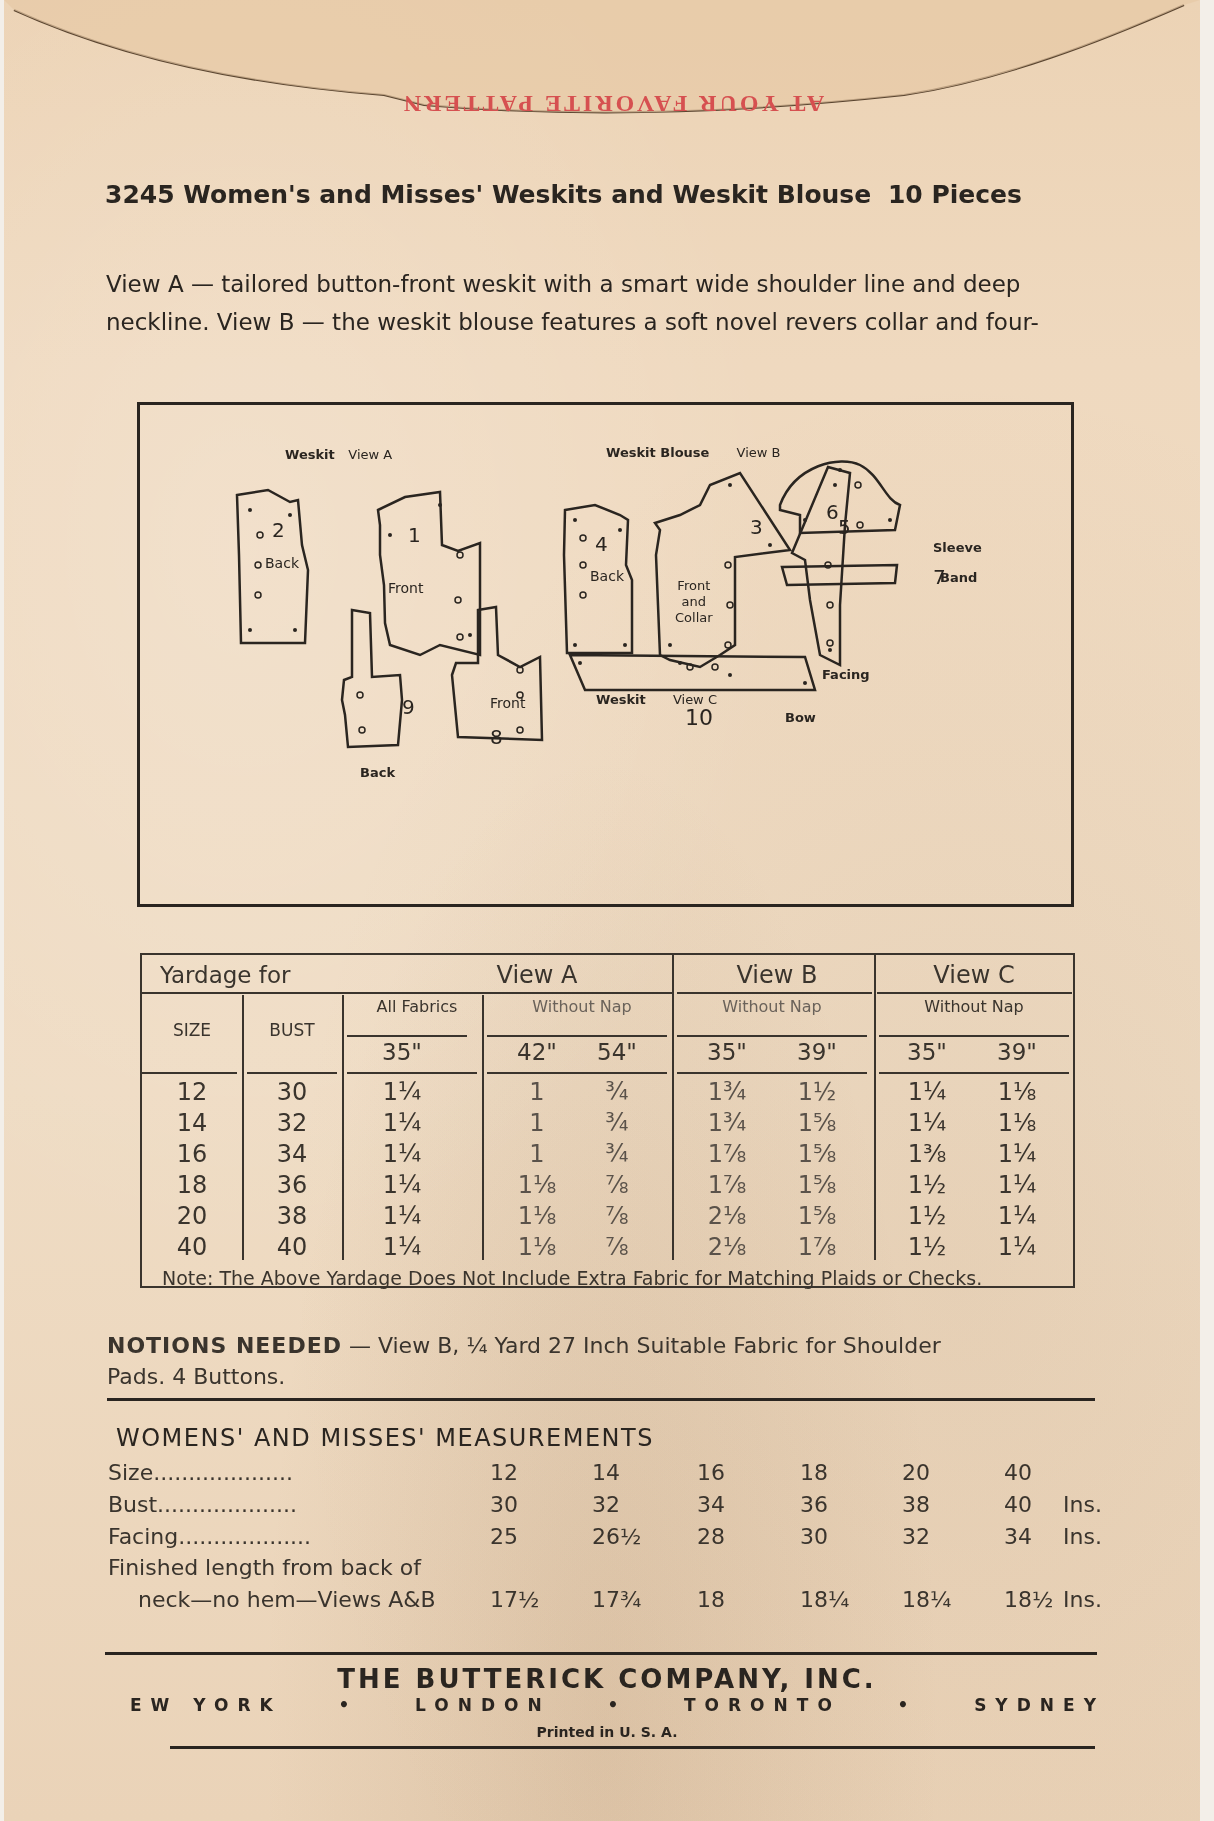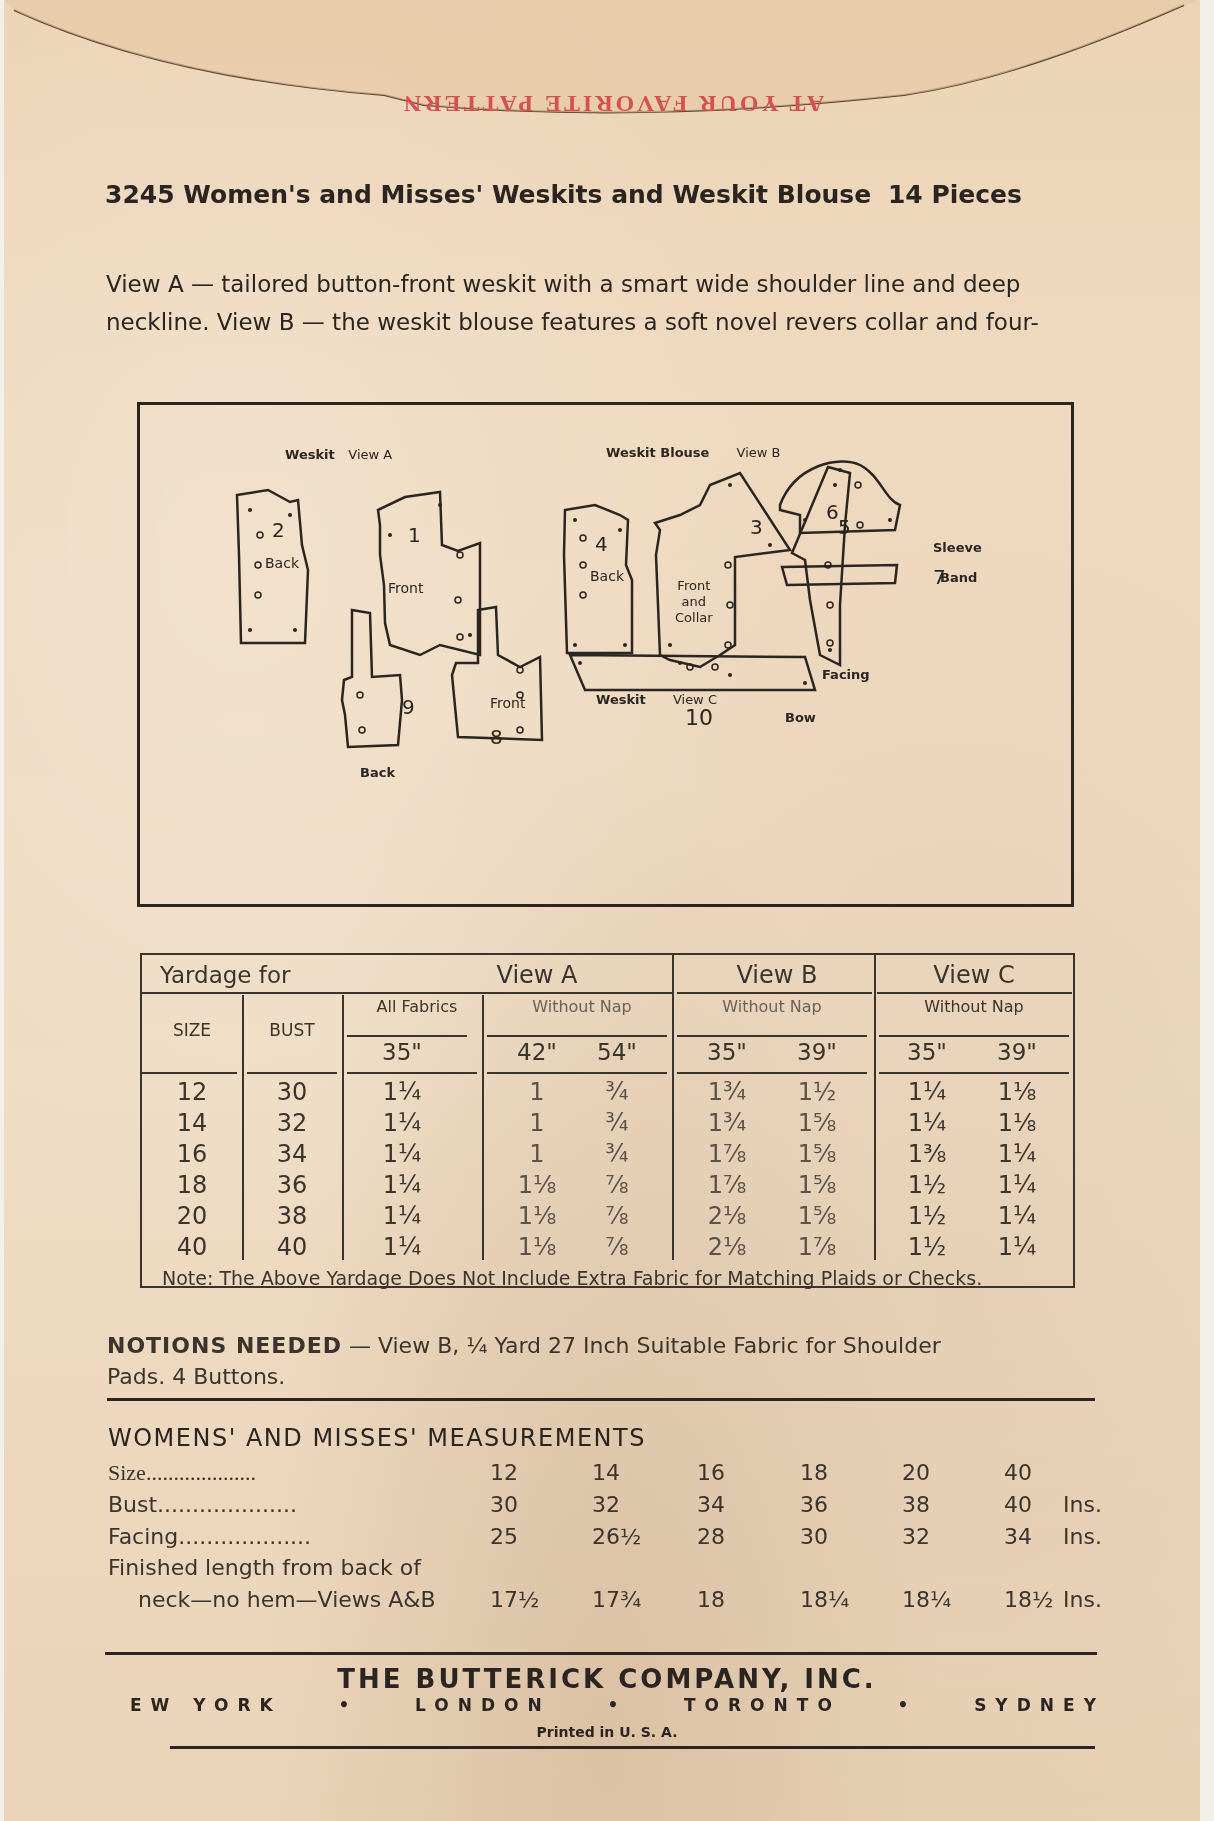--- a/index.html
+++ b/index.html
@@ -21,21 +21,21 @@
   .diagram{position:absolute;left:137px;top:402px;width:937px;height:505px;border:3px solid #2a2520;box-sizing:border-box;}
   .diagram .lbl{position:absolute;font-size:13px;font-weight:bold;color:#2a2520;white-space:nowrap;}
   .diagram svg{position:absolute;left:0;top:0;}
   .yard{position:absolute;left:140px;top:953px;width:935px;height:335px;border:2px solid #3a342d;box-sizing:border-box;font-family:"DejaVu Sans",sans-serif;color:#3a342d;}
   .yard .cell{position:absolute;text-align:center;white-space:nowrap;}
   .yard .hline{position:absolute;height:2px;background:#3a342d;}
   .yard .vline{position:absolute;width:2px;background:#3a342d;}
   .notions{position:absolute;left:107px;top:1330px;width:990px;font-size:22px;line-height:31px;color:#3a342d;}
   .notions b{letter-spacing:1px;}
   .rule{position:absolute;height:3px;background:#2a2520;}
-  .meas-title{position:absolute;left:108px;top:1424px;font-size:24px;letter-spacing:1.5px;color:#2a2520;}
+  .meas-title{position:absolute;left:116px;top:1424px;font-size:24px;letter-spacing:1.5px;color:#2a2520;}
   .meas-row{position:absolute;left:108px;font-size:22px;color:#3a342d;white-space:nowrap;}
   .meas-val{position:absolute;font-size:22px;color:#3a342d;white-space:nowrap;}
   .company{position:absolute;left:0;width:1214px;text-align:center;font-weight:bold;color:#2a2520;}
   .cities{position:absolute;left:130px;top:1695px;width:975px;font-weight:bold;font-size:17px;letter-spacing:9px;color:#2a2520;display:flex;justify-content:space-between;white-space:nowrap;}
 </style>
 </head>
 <body>
 
 <div class="paper"></div>
 
@@ -43,21 +43,21 @@
   <svg width="1196" height="130" viewBox="0 0 1196 130">
     <path d="M10,10 C120,60 250,85 380,95 L420,105 C600,120 760,110 900,95 C1000,80 1100,40 1180,5" fill="none" stroke="#5a4530" stroke-width="2"></path>
     <path d="M0,0 L1196,0 L1180,5 C1100,40 1000,80 900,95 C760,110 600,120 420,105 L380,95 C250,85 120,60 10,10 Z" fill="#e7c9a5" opacity="0.7"></path>
   </svg>
 </div>
 <div class="red-print">AT YOUR FAVORITE PATTERN</div>
 
 <div class="title">
   <span>3245</span>
   <span>Women's and Misses' Weskits and Weskit Blouse</span>
-  <span style="margin-left:8px">14 Pieces</span>
+  <span style="margin-left:8px">10 Pieces</span>
 </div>
 <div class="desc">
   <p>View A — tailored button-front weskit with a smart wide shoulder line and deep</p>
   <p>neckline. View B — the weskit blouse features a soft novel revers collar and four-</p>
 </div>
 
 <div class="diagram">
   <svg width="931" height="499" viewBox="0 0 931 499">
     <g fill="none" stroke="#2a2520" stroke-width="2.5">
 
@@ -285,21 +285,21 @@
 </div>
 
 <div class="notions">
   <b>NOTIONS NEEDED</b><span> — View B, ¼ Yard 27 Inch Suitable Fabric for Shoulder</span><br>
   <span>Pads. 4 Buttons.</span>
 </div>
 <div class="rule" style="left:107px;top:1398px;width:988px"></div>
 
 <div class="meas-title">WOMENS' AND MISSES' MEASUREMENTS</div>
 <div id="meas">
-    <div class="meas-row" style="top: 1460px; font-family: Liberation Serif, serif;">Size....................</div>
+    <div class="meas-row" style="top: 1460px;">Size....................</div>
     <div class="meas-val" style="left: 490px; top: 1460px;">12</div>
     <div class="meas-val" style="left: 592px; top: 1460px;">14</div>
     <div class="meas-val" style="left: 697px; top: 1460px;">16</div>
     <div class="meas-val" style="left: 800px; top: 1460px;">18</div>
     <div class="meas-val" style="left: 902px; top: 1460px;">20</div>
     <div class="meas-val" style="left: 1004px; top: 1460px;">40</div>
     <div class="meas-row" style="top: 1492px;">Bust....................</div>
     <div class="meas-val" style="left: 490px; top: 1492px;">30</div>
     <div class="meas-val" style="left: 592px; top: 1492px;">32</div>
     <div class="meas-val" style="left: 697px; top: 1492px;">34</div>

